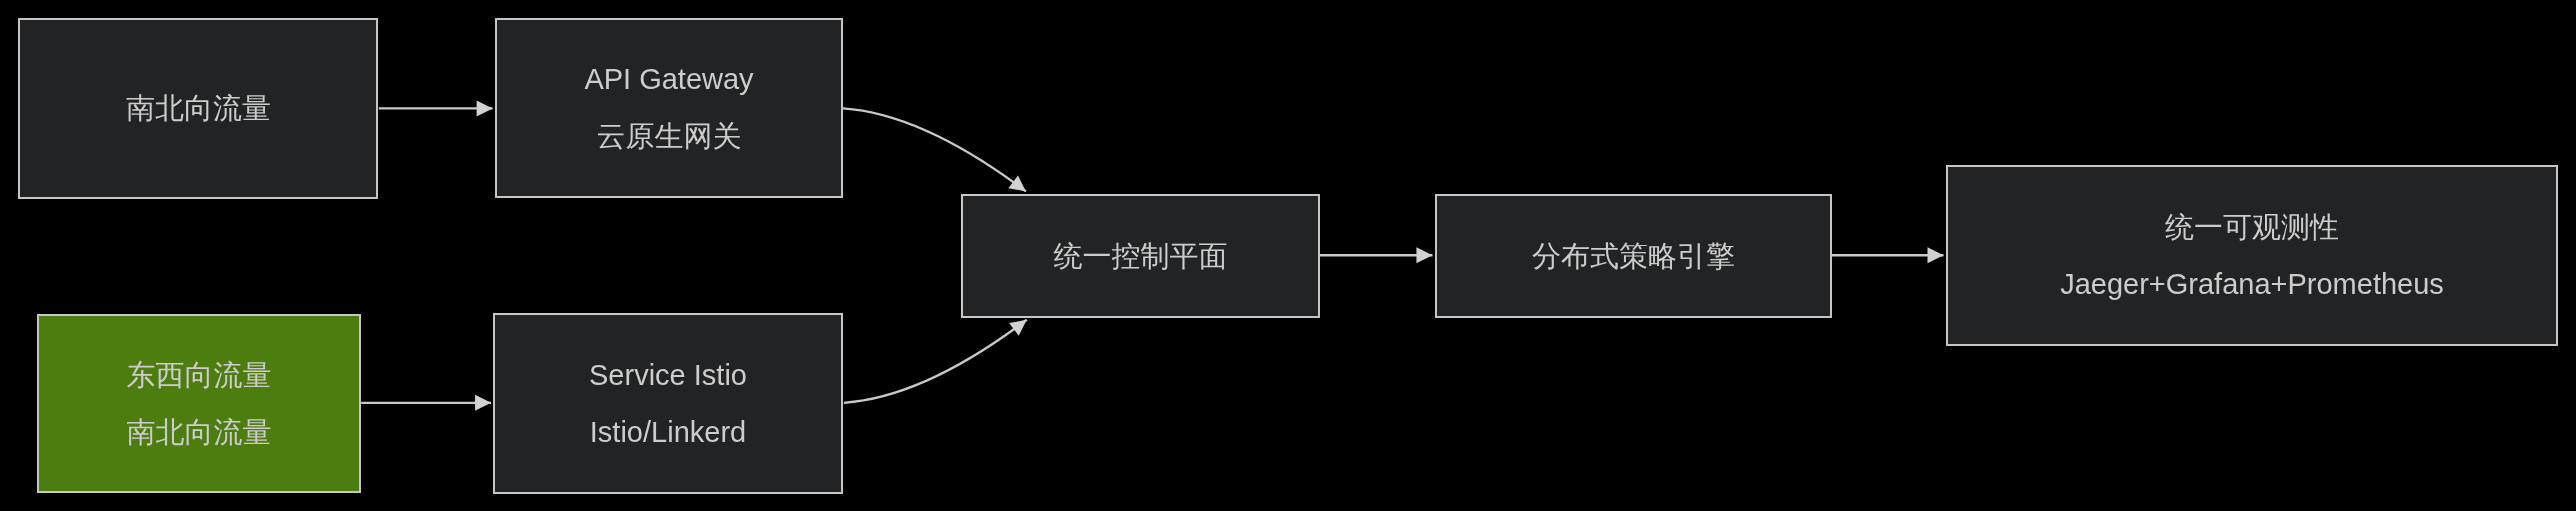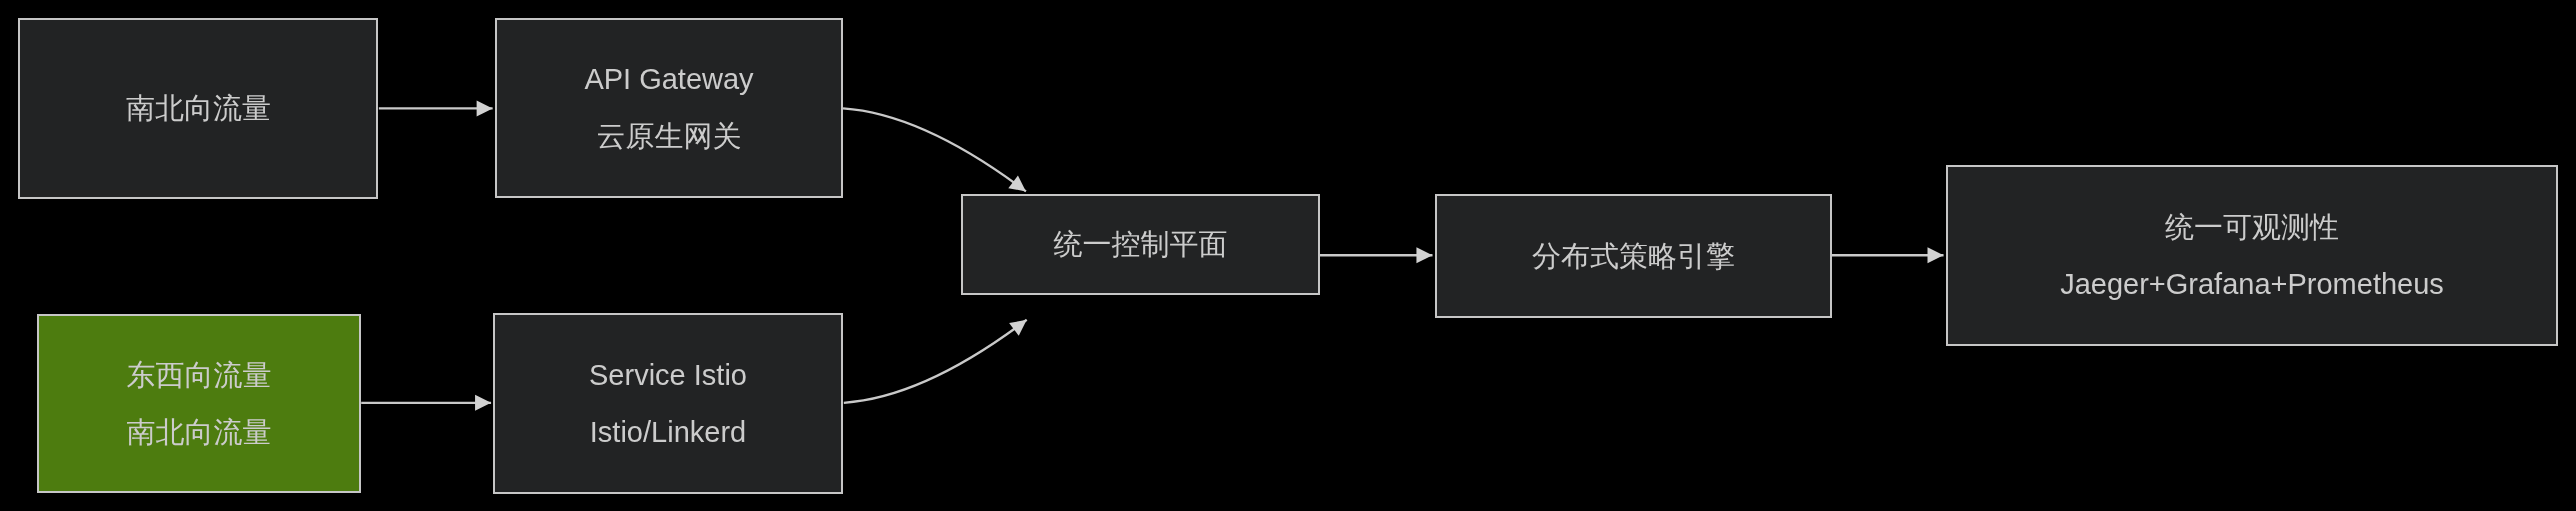--- a/index.html
+++ b/index.html
@@ -69,21 +69,21 @@
         <span class="line">云原生网关</span>
       </div>
       <div class="node" style="left: 37px; top: 314px; width: 324px; height: 179px; background: #4d7c0f; border-color: rgb(198, 198, 198); color: rgb(204, 204, 204);">
         <span class="line">东西向流量</span>
         <span class="line">南北向流量</span>
       </div>
       <div class="node" style="left: 493px; top: 313px; width: 350px; height: 181px; background: rgb(34, 35, 36); border-color: rgb(198, 198, 198); color: rgb(204, 204, 204);">
         <span class="line">Service Istio</span>
         <span class="line">Istio/Linkerd</span>
       </div>
-      <div class="node" style="left: 961px; top: 194px; width: 359px; height: 101px; background: rgb(34, 35, 36); border-color: rgb(198, 198, 198); color: rgb(204, 204, 204);">
+      <div class="node" style="left: 961px; top: 194px; width: 359px; height: 124px; background: rgb(34, 35, 36); border-color: rgb(198, 198, 198); color: rgb(204, 204, 204);">
         <span class="line">统一控制平面</span>
       </div>
       <div class="node" style="left: 1435px; top: 194px; width: 397px; height: 124px; background: rgb(34, 35, 36); border-color: rgb(198, 198, 198); color: rgb(204, 204, 204);">
         <span class="line">分布式策略引擎</span>
       </div>
       <div class="node" style="left: 1946px; top: 165px; width: 612px; height: 181px; background: rgb(34, 35, 36); border-color: rgb(198, 198, 198); color: rgb(204, 204, 204);">
         <span class="line">统一可观测性</span>
         <span class="line">Jaeger+Grafana+Prometheus</span>
       </div>
     </div>

